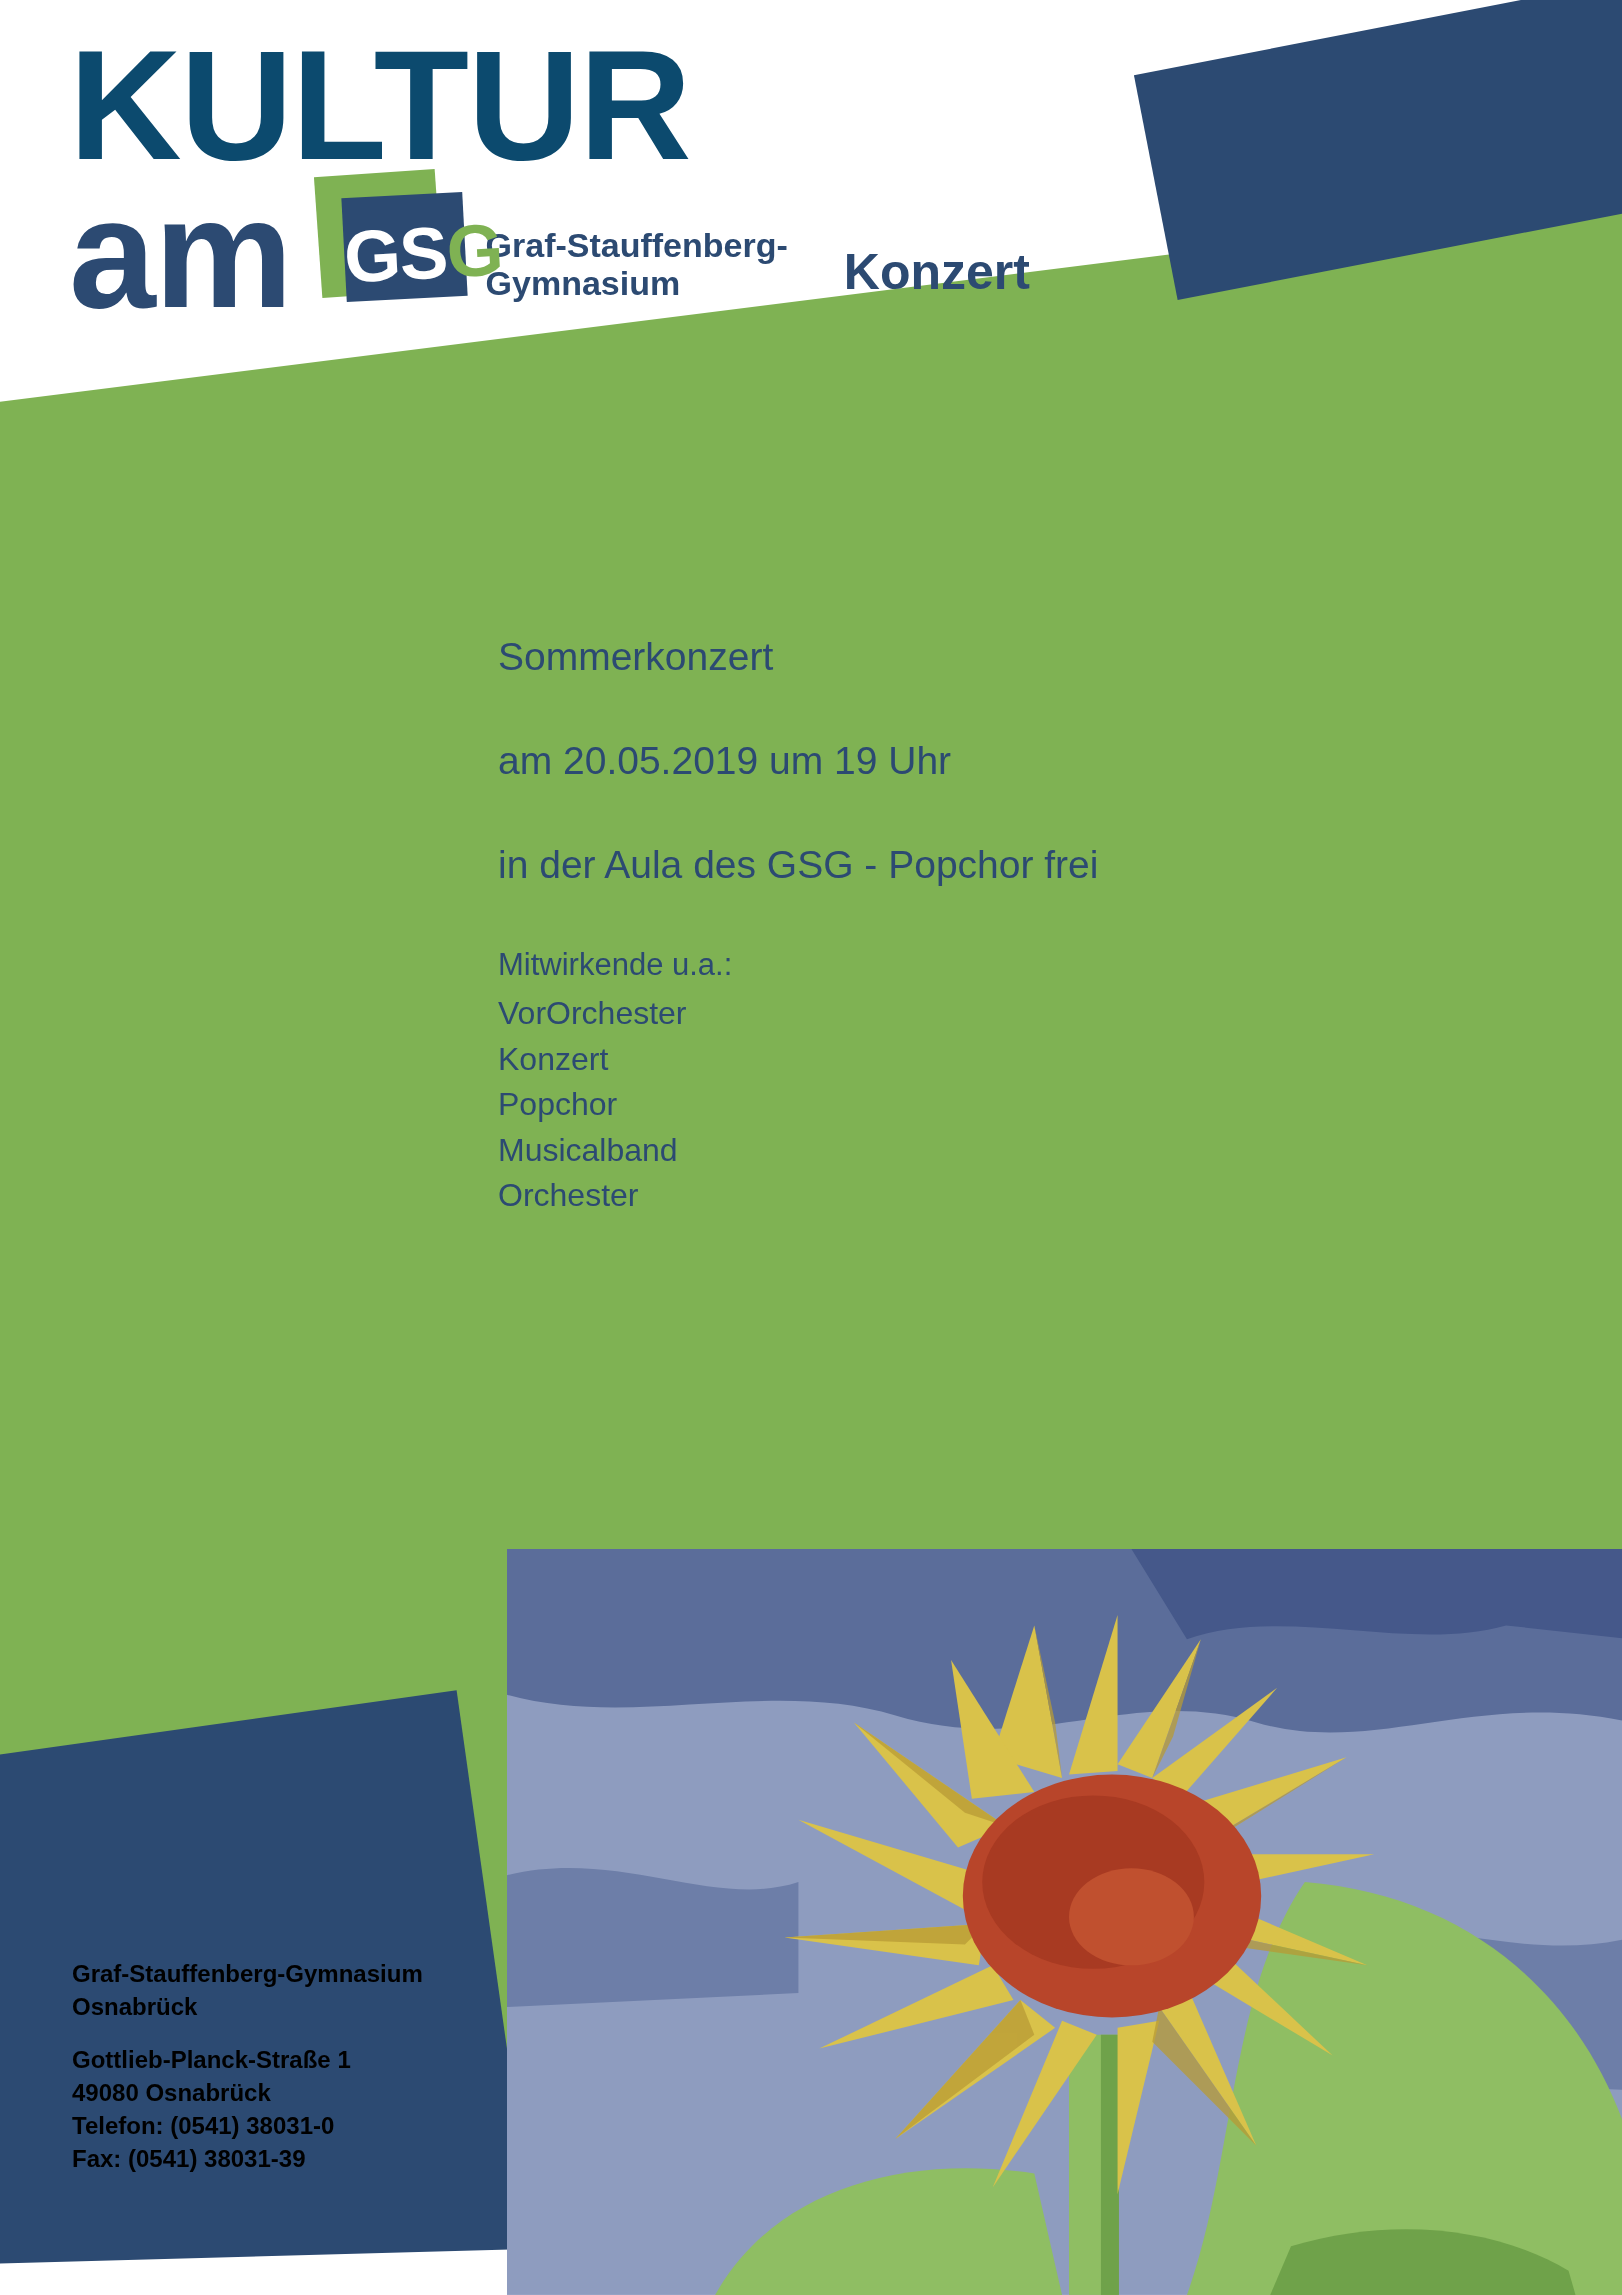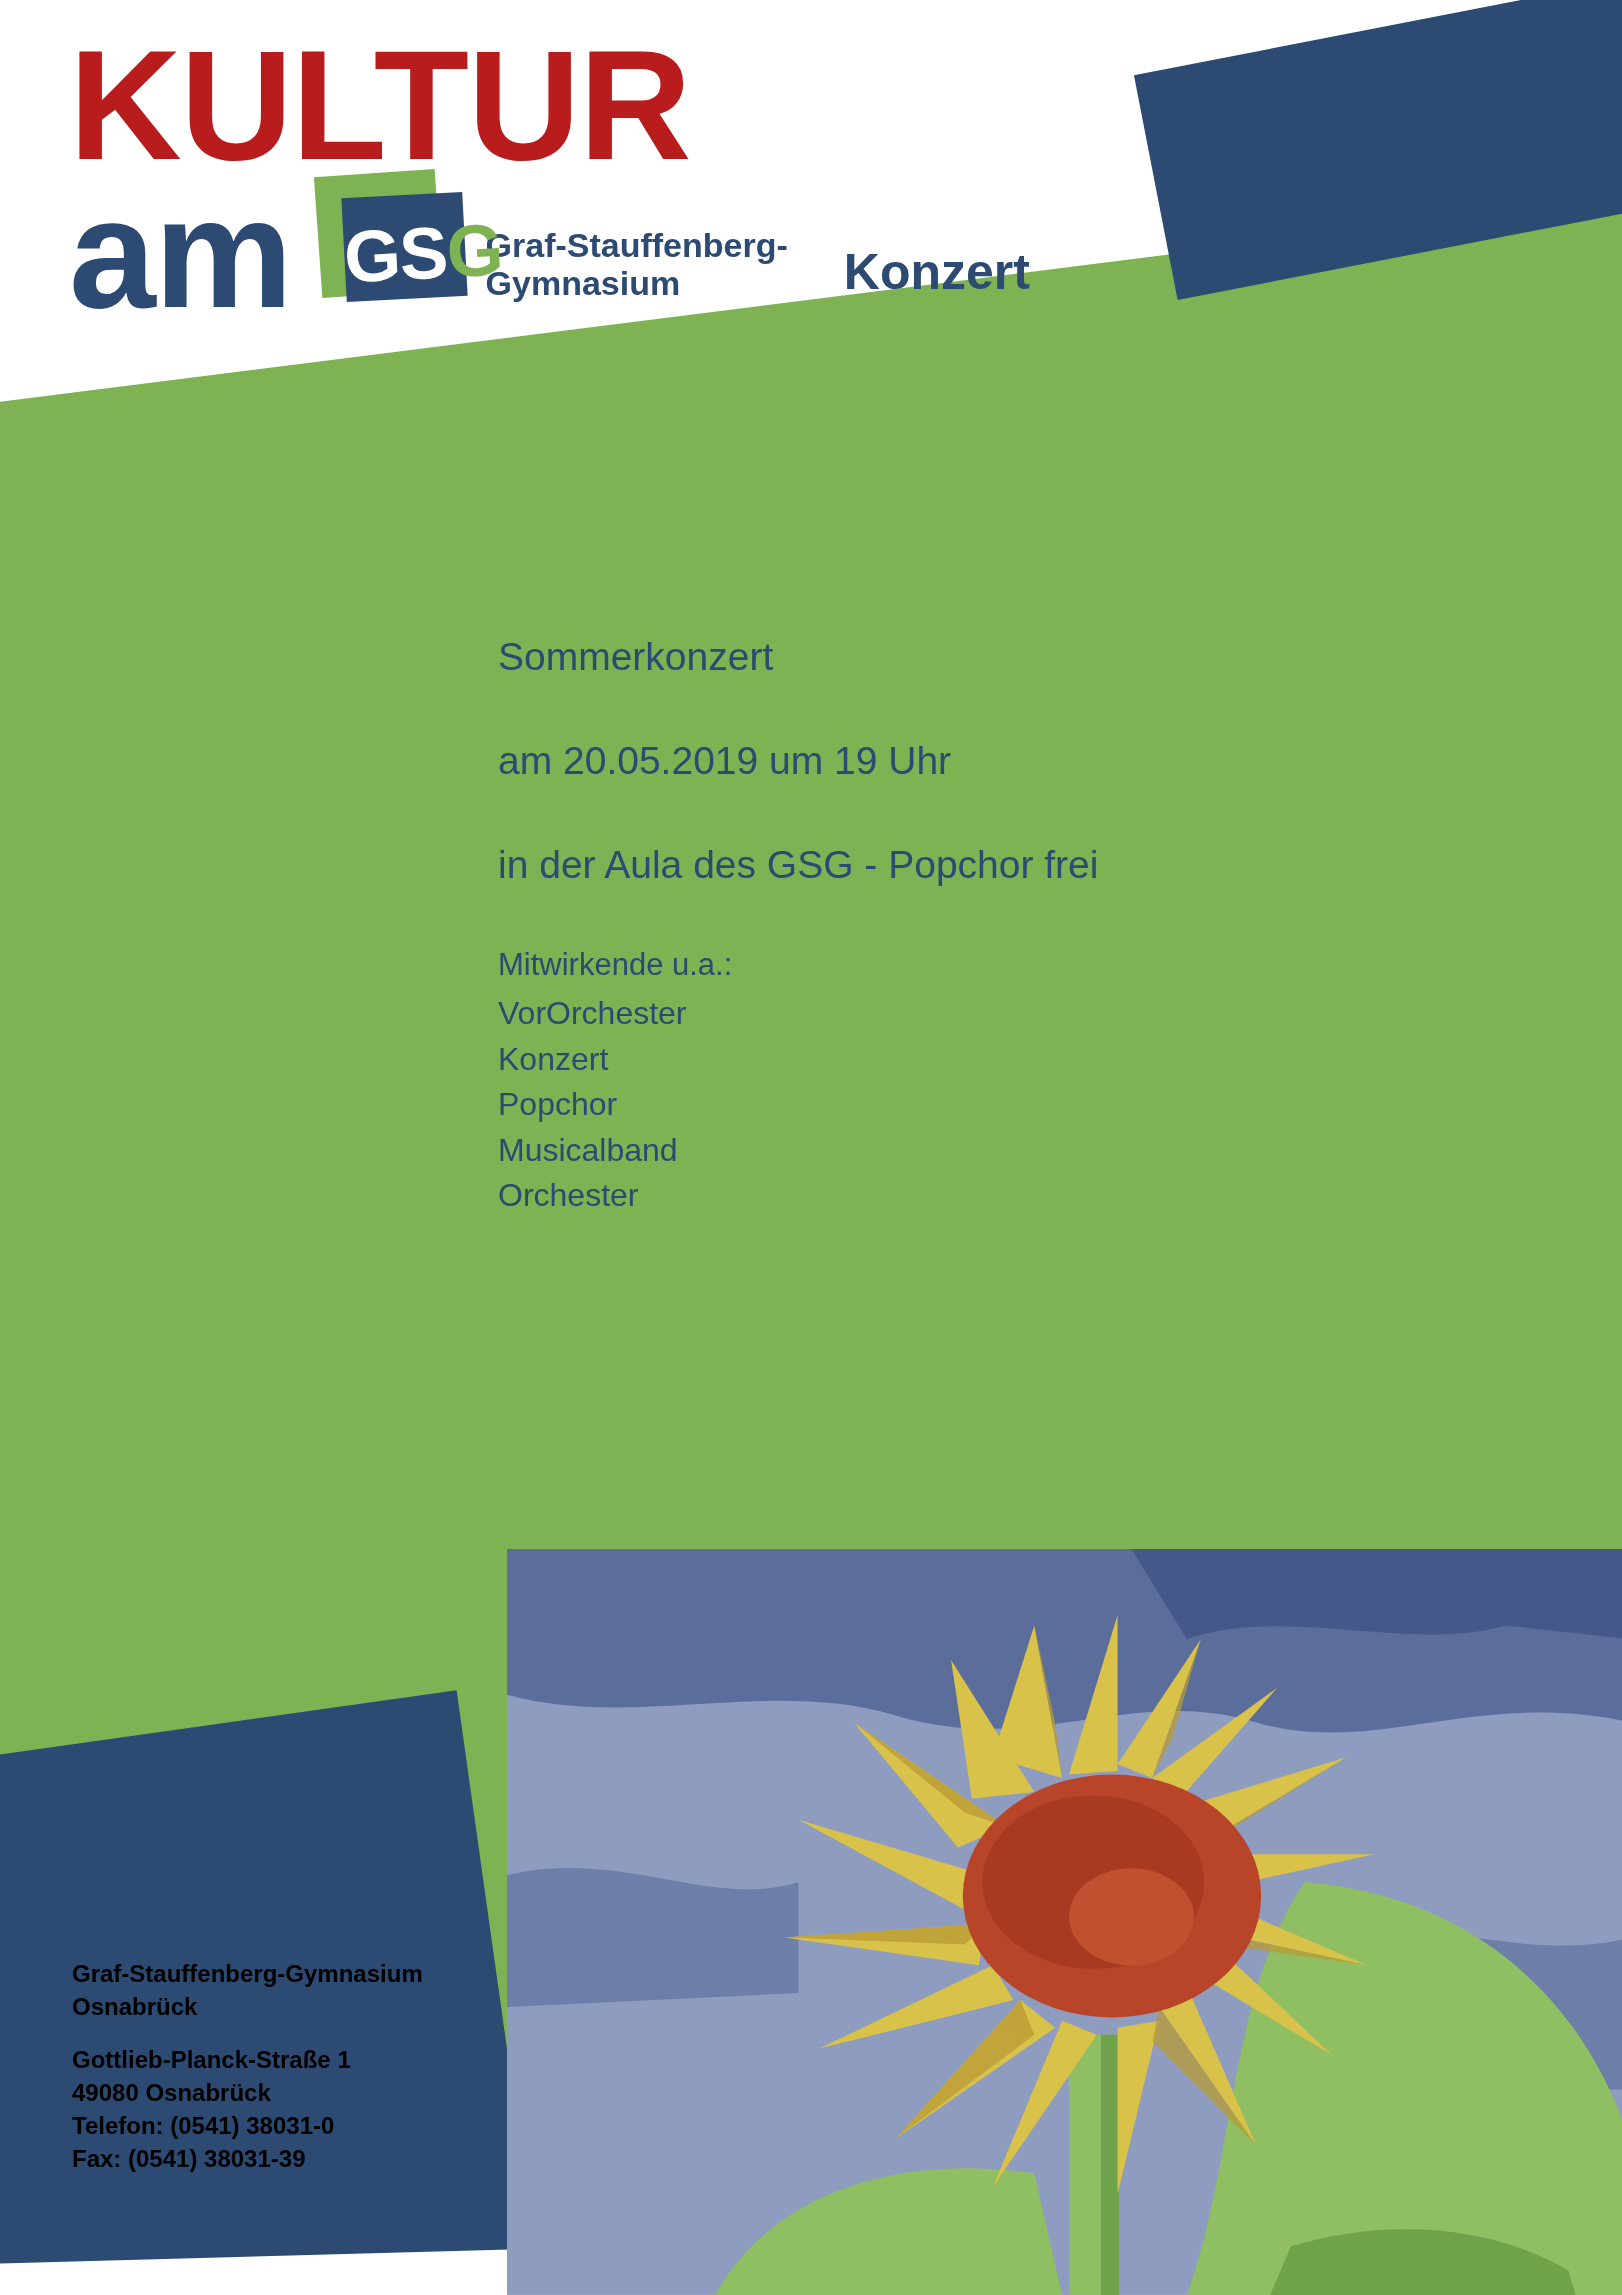--- a/index.html
+++ b/index.html
@@ -68,21 +68,21 @@
   .masthead {
     position: absolute;
     left: 69px;
     top: 42px;
     z-index: 6;
   }
   .kultur {
     font-size: 156px;
     line-height: 0.82;
     font-weight: bold;
-    color: #b91c1c;
+    color: #0c4a6e;
     letter-spacing: -1.4px;
   }
   .am-row {
     display: flex;
     align-items: flex-end;
   }
   .am {
     font-size: 156px;
     line-height: 0.92;
     font-weight: bold;

